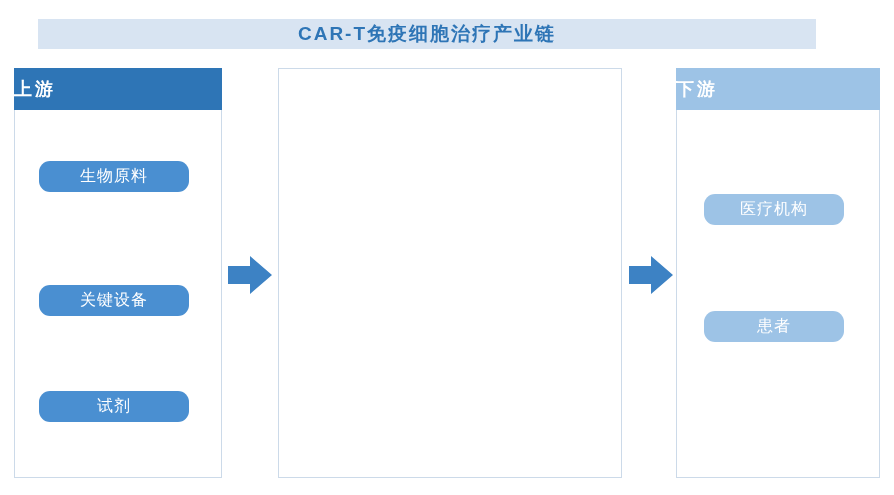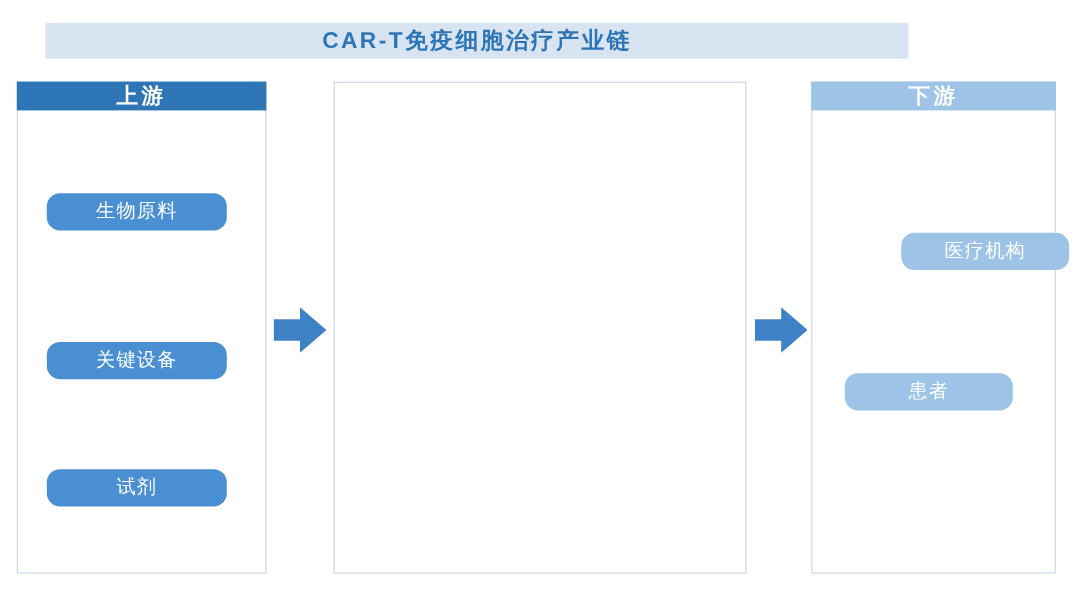--- a/index.html
+++ b/index.html
@@ -10,43 +10,43 @@
   .canvas {
     position: relative;
     width: 894px;
     height: 495px;
     background: #ffffff;
     overflow: hidden;
   }
   .title-bar {
     position: absolute;
     left: 38px; top: 19px;
-    width: 719px; height: 30px;
+    width: 778px; height: 30px;
     background: #d8e4f2;
     display: flex; align-items: center; justify-content: center;
     color: #2e75b6;
     font-size: 19px;
     font-weight: 600;
     letter-spacing: 2px;
   }
   .col {
     position: absolute;
     top: 68px;
     height: 410px;
     background: #ffffff;
     border: 1px solid #ccdae9;
     box-sizing: border-box;
   }
   .col-upstream   { left: 14px;  width: 208px; }
   .col-midstream  { left: 278px; width: 344px; }
   .col-downstream { left: 676px; width: 204px; }
   .col-header {
-    height: 24px;
+    height: 42px;
     margin: -1px -1px 15px -1px;
-    display: flex; align-items: center; justify-content: center;
+    display: flex; align-items: center; 
     color: #ffffff;
     font-size: 18px;
     font-weight: 700;
     letter-spacing: 3px;
   }
   .hdr-upstream   { background: #2e75b6; }
   .hdr-midstream  { background: #5b9bd5; }
   .hdr-downstream { background: #9dc3e6; }
   .node {
     position: absolute;
@@ -58,21 +58,21 @@
     border-radius: 11px;
   }
   .node-up   { background: #4a8fd1; left: 24px; width: 150px; }
   .node-mid  { background: #5b9bd5; left: 35px; width: 254px; }
   .node-down { background: #9dc3e6; left: 27px; width: 140px; }
 
   .node-up-1   { top: 92px;  }
   .node-up-2   { top: 216px; }
   .node-up-3   { top: 322px; text-align: right; }
   .node-mid-1  { top: 184px; }
-  .node-down-1 { top: 125px; margin-left: 47px; }
+  .node-down-1 { top: 125px; }
   .node-down-2 { top: 242px; }
 
   .flow-arrow {
     position: absolute;
     top: 254px;
     width: 44px;
     height: 42px;
   }
   .arrow-1 { left: 228px; }
   .arrow-2 { left: 629px; }

